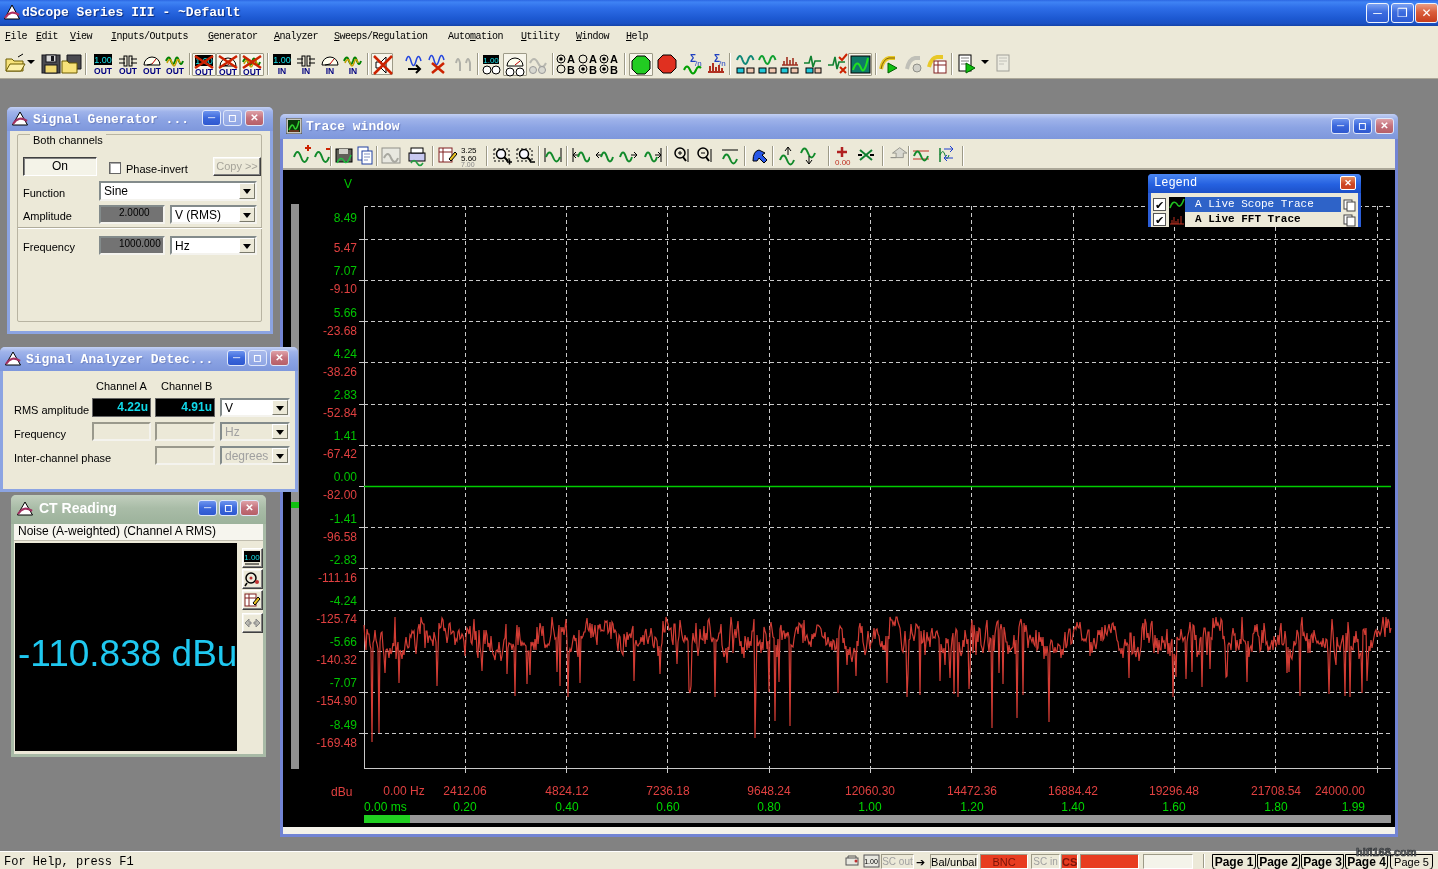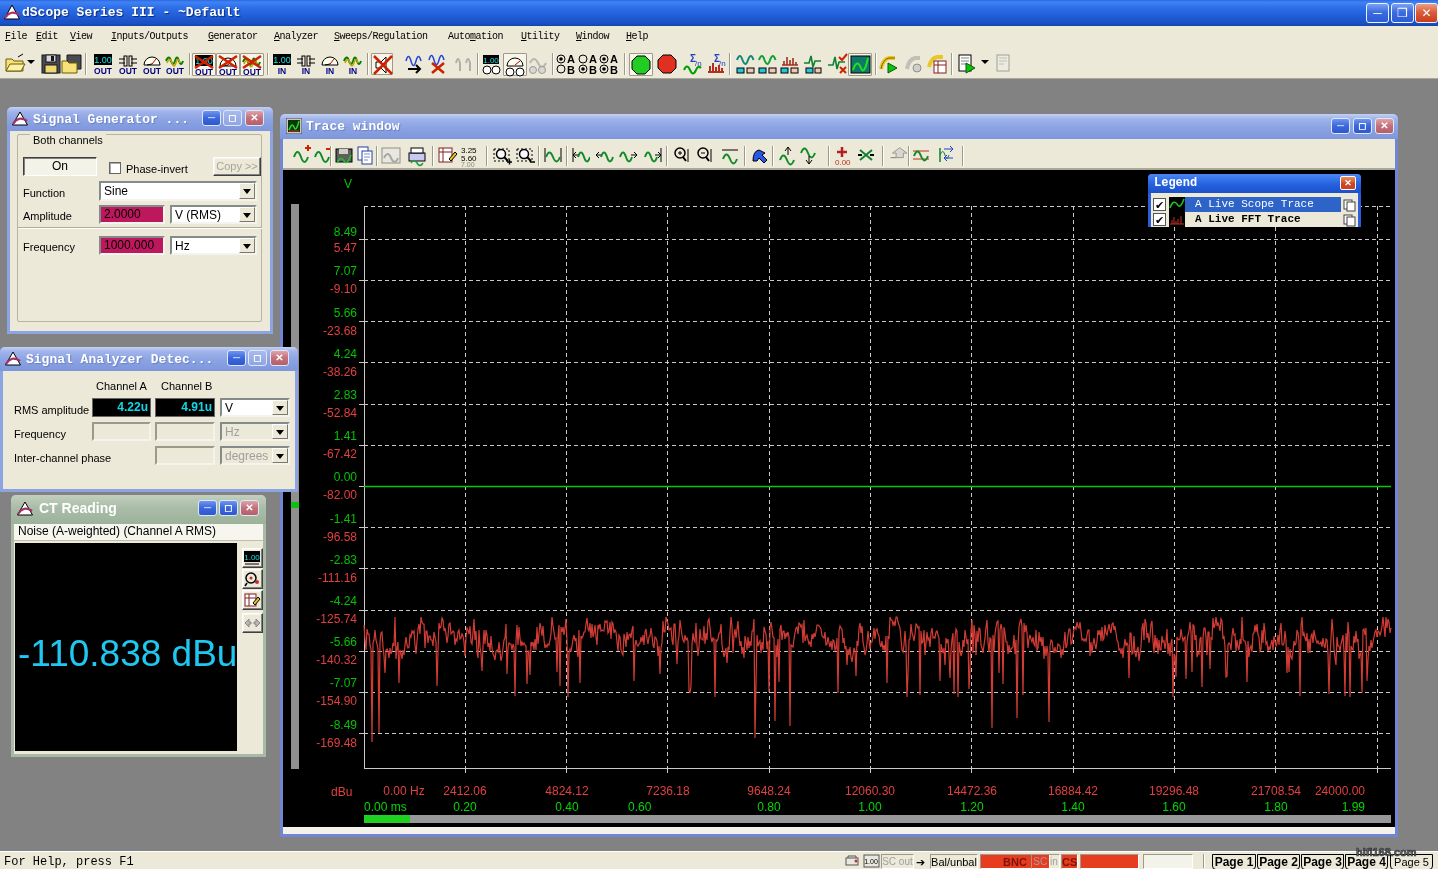--- a/index.html
+++ b/index.html
@@ -29,21 +29,21 @@
 .win{position:absolute;border:3px solid #8ca4e2;border-radius:5px 5px 0 0;background:#ece9d8}
 .wtitle{position:absolute;left:-3px;top:-3px;right:-3px;height:24px;border-radius:5px 5px 0 0;
   background:linear-gradient(180deg,#c3d0f3 0%,#9fb3ea 20%,#8ba3e3 55%,#7e97dc 100%);}
 .wtitle .t{position:absolute;left:26px;top:5px;color:#fff;font-weight:bold;
   font-family:"Liberation Mono",monospace;font-size:13px;text-shadow:1px 1px 1px #6b7fc0}
 .cbtn{position:absolute;top:3px;width:19px;height:16px;border-radius:3px;border:1px solid #dfe7fa;
   color:#fff;font-size:10px;text-align:center;line-height:14px;font-weight:bold}
 .cb-min{background:linear-gradient(180deg,#6f95ee 0%,#3a67dc 50%,#2f58cf 100%)}
 .cb-dis{background:linear-gradient(180deg,#a9bbec 0%,#8fa6e4 100%)}
 .cb-cls{background:linear-gradient(180deg,#dfa2a8 0%,#c4717c 50%,#b65f67 100%)}
-.field{position:absolute;background:#be185d;border:2px solid;border-color:#838b8b #f4f3ee #f4f3ee #838b8b;font-size:12px;color:#000;padding-left:3px}
+.field{position:absolute;background:#737373;border:2px solid;border-color:#838b8b #f4f3ee #f4f3ee #838b8b;font-size:10px;color:#000;padding-left:18px}
 .dfield{position:absolute;background:#ece9d8;border:2px solid;border-color:#9a998c #f4f3ee #f4f3ee #9a998c}
 .combo{position:absolute;background:#fff;border:2px solid;border-color:#838b8b #f4f3ee #f4f3ee #838b8b;font-size:12px;color:#000}
 .combo .tx{position:absolute;left:3px;top:1px}
 .arrowbtn{position:absolute;right:0;top:0;bottom:0;width:16px;background:#ece9d8;
   border:1px solid;border-color:#fff #7a7a6c #7a7a6c #fff}
 .arrowbtn:after{content:"";position:absolute;left:3px;top:5px;border:4px solid transparent;border-top:5px solid #000}
 .lbl{position:absolute;font-size:11px;color:#000}
 .btn3d{position:absolute;background:#ece9d8;border:1px solid;border-color:#fff #404040 #404040 #fff;
   box-shadow:inset -1px -1px 0 #808080, inset 1px 1px 0 #f6f5ef;font-size:11px;text-align:center}
 .ylg{position:absolute;right:1081px;width:70px;text-align:right;font-size:12px;color:#00c400}
@@ -490,21 +490,21 @@
 <line x1="1275.7" y1="768" x2="1275.7" y2="773" stroke="#c9c9c9" stroke-width="1"></line>
 <line x1="1377.0" y1="206" x2="1377.0" y2="768" stroke="#c9c9c9" stroke-width="1" stroke-dasharray="4 3"></line>
 <line x1="1377.0" y1="768" x2="1377.0" y2="773" stroke="#c9c9c9" stroke-width="1"></line>
 <line x1="364" y1="206" x2="364" y2="768" stroke="#c9c9c9" stroke-width="1"></line>
 <line x1="364" y1="768" x2="1391" y2="768" stroke="#c9c9c9" stroke-width="1"></line>
       </g>
 <path d="M364,625 365,640 366,650 367,629 368,634 369,634 370,645 371,649 372,742 373,643 374,640 375,630 376,640 377,644 378,649 379,733 380,642 381,633 382,632 383,647 384,656 385,673 386,650 387,649 388,651 389,658 390,648 391,654 392,651 393,643 394,646 395,617 396,659 397,648 398,642 399,683 400,650 401,653 402,659 403,650 404,655 405,645 406,637 407,645 408,648 409,647 410,635 411,637 412,631 413,633 414,631 415,645 416,654 417,641 418,629 419,624 420,634 421,617 422,622 423,624 424,624 425,648 426,631 427,631 428,643 429,636 430,636 431,640 432,640 433,646 434,632 435,637 436,642 437,686 438,651 439,623 440,628 441,627 442,618 443,620 444,631 445,628 446,634 447,643 448,636 449,624 450,623 451,634 452,633 453,631 454,632 455,645 456,639 457,641 458,632 459,630 460,639 461,638 462,634 463,636 464,642 465,656 466,637 467,628 468,630 469,634 470,626 471,642 472,644 473,633 474,619 475,640 476,631 477,652 478,658 479,630 480,647 481,654 482,671 483,647 484,630 485,644 486,630 487,635 488,647 489,643 490,651 491,636 492,648 493,654 494,656 495,660 496,651 497,650 498,652 499,642 500,652 501,661 502,656 503,648 504,640 505,638 506,624 507,674 508,648 509,643 510,644 511,644 512,650 513,644 514,647 515,696 516,641 517,625 518,645 519,627 520,638 521,646 522,642 523,645 524,643 525,645 526,646 527,684 528,651 529,651 530,675 531,642 532,645 533,642 534,650 535,639 536,650 537,627 538,644 539,634 540,623 541,628 542,636 543,626 544,640 545,648 546,645 547,647 548,644 549,645 550,640 551,634 552,617 553,626 554,632 555,639 556,638 557,672 558,637 559,625 560,686 561,627 562,632 563,627 564,635 565,628 566,619 567,641 568,697 569,653 570,649 571,652 572,646 573,639 574,635 575,641 576,638 577,651 578,657 579,630 580,683 581,636 582,638 583,636 584,632 585,632 586,624 587,618 588,629 589,631 590,623 591,638 592,624 593,637 594,633 595,625 596,637 597,645 598,625 599,628 600,624 601,631 602,630 603,631 604,631 605,621 606,622 607,621 608,633 609,631 610,622 611,639 612,622 613,624 614,633 615,630 616,632 617,642 618,651 619,635 620,637 621,650 622,653 623,655 624,634 625,638 626,647 627,632 628,640 629,635 630,634 631,638 632,630 633,626 634,681 635,645 636,640 637,645 638,646 639,644 640,643 641,637 642,642 643,635 644,645 645,632 646,629 647,639 648,644 649,637 650,636 651,628 652,635 653,645 654,648 655,637 656,638 657,641 658,656 659,646 660,674 661,648 662,643 663,621 664,632 665,632 666,617 667,621 668,624 669,630 670,629 671,628 672,640 673,645 674,624 675,624 676,643 677,664 678,642 679,636 680,620 681,628 682,635 683,640 684,642 685,635 686,640 687,638 688,641 689,690 690,693 691,686 692,645 693,633 694,640 695,642 696,623 697,646 698,656 699,647 700,629 701,639 702,639 703,640 704,626 705,644 706,633 707,640 708,621 709,619 710,627 711,638 712,642 713,638 714,639 715,697 716,640 717,641 718,639 719,633 720,633 721,624 722,645 723,651 724,657 725,653 726,648 727,663 728,647 729,650 730,632 731,617 732,626 733,653 734,636 735,629 736,638 737,629 738,621 739,636 740,646 741,641 742,654 743,647 744,658 745,636 746,641 747,650 748,637 749,648 750,641 751,646 752,631 753,631 754,619 755,738 756,684 757,635 758,646 759,643 760,641 761,653 762,642 763,650 764,627 765,631 766,634 767,649 768,641 769,692 770,627 771,622 772,629 773,637 774,638 775,721 776,645 777,657 778,639 779,682 780,629 781,625 782,640 783,631 784,631 785,639 786,633 787,636 788,632 789,637 790,726 791,645 792,646 793,647 794,639 795,633 796,628 797,627 798,634 799,623 800,624 801,627 802,625 803,643 804,620 805,641 806,637 807,635 808,640 809,644 810,642 811,647 812,634 813,639 814,633 815,637 816,632 817,625 818,625 819,626 820,627 821,629 822,636 823,637 824,638 825,632 826,645 827,644 828,637 829,643 830,647 831,641 832,650 833,640 834,641 835,650 836,648 837,638 838,693 839,631 840,626 841,628 842,629 843,643 844,638 845,649 846,646 847,665 848,649 849,655 850,647 851,657 852,662 853,655 854,648 855,651 856,676 857,641 858,646 859,628 860,623 861,633 862,626 863,642 864,647 865,655 866,651 867,643 868,631 869,640 870,649 871,642 872,642 873,637 874,628 875,639 876,630 877,629 878,634 879,636 880,644 881,647 882,641 883,650 884,645 885,651 886,636 887,683 888,636 889,639 890,617 891,620 892,620 893,625 894,622 895,626 896,617 897,617 898,622 899,625 900,628 901,639 902,650 903,652 904,645 905,631 906,646 907,697 908,674 909,640 910,639 911,624 912,633 913,636 914,641 915,634 916,624 917,625 918,628 919,627 920,695 921,631 922,643 923,642 924,630 925,655 926,643 927,632 928,640 929,638 930,647 931,633 932,628 933,638 934,637 935,638 936,632 937,631 938,635 939,638 940,681 941,644 942,649 943,653 944,648 945,665 946,638 947,643 948,639 949,654 950,678 951,651 952,639 953,633 954,694 955,638 956,629 957,631 958,697 959,642 960,650 961,656 962,653 963,640 964,647 965,630 966,637 967,644 968,639 969,689 970,669 971,631 972,620 973,653 974,625 975,634 976,655 977,631 978,642 979,628 980,629 981,645 982,648 983,653 984,645 985,638 986,627 987,620 988,642 989,652 990,638 991,639 992,728 993,635 994,651 995,634 996,627 997,622 998,621 999,673 1000,630 1001,624 1002,630 1003,684 1004,627 1005,633 1006,642 1007,642 1008,654 1009,645 1010,651 1011,649 1012,648 1013,647 1014,635 1015,654 1016,640 1017,718 1018,645 1019,627 1020,622 1021,619 1022,627 1023,695 1024,623 1025,632 1026,625 1027,633 1028,648 1029,639 1030,635 1031,639 1032,642 1033,637 1034,644 1035,646 1036,630 1037,650 1038,648 1039,632 1040,642 1041,637 1042,646 1043,637 1044,659 1045,646 1046,656 1047,646 1048,654 1049,722 1050,646 1051,640 1052,641 1053,649 1054,653 1055,647 1056,652 1057,651 1058,644 1059,645 1060,646 1061,658 1062,649 1063,655 1064,643 1065,632 1066,648 1067,645 1068,635 1069,629 1070,629 1071,644 1072,643 1073,635 1074,629 1075,627 1076,629 1077,622 1078,627 1079,628 1080,622 1081,631 1082,640 1083,639 1084,641 1085,639 1086,641 1087,635 1088,630 1089,630 1090,656 1091,642 1092,653 1093,644 1094,638 1095,645 1096,649 1097,641 1098,630 1099,635 1100,630 1101,641 1102,627 1103,640 1104,638 1105,625 1106,633 1107,635 1108,629 1109,624 1110,630 1111,633 1112,624 1113,623 1114,630 1115,626 1116,633 1117,640 1118,642 1119,650 1120,649 1121,654 1122,648 1123,658 1124,647 1125,639 1126,646 1127,643 1128,645 1129,678 1130,633 1131,633 1132,654 1133,653 1134,636 1135,653 1136,657 1137,650 1138,647 1139,661 1140,653 1141,647 1142,628 1143,623 1144,640 1145,619 1146,623 1147,638 1148,633 1149,643 1150,636 1151,624 1152,621 1153,641 1154,653 1155,635 1156,648 1157,638 1158,654 1159,640 1160,650 1161,650 1162,636 1163,642 1164,641 1165,649 1166,642 1167,629 1168,654 1169,643 1170,656 1171,643 1172,639 1173,697 1174,654 1175,656 1176,677 1177,637 1178,639 1179,640 1180,639 1181,629 1182,636 1183,641 1184,638 1185,637 1186,679 1187,642 1188,635 1189,631 1190,622 1191,632 1192,672 1193,625 1194,626 1195,640 1196,635 1197,657 1198,653 1199,654 1200,639 1201,637 1202,687 1203,638 1204,628 1205,628 1206,637 1207,655 1208,632 1209,632 1210,669 1211,638 1212,639 1213,618 1214,628 1215,625 1216,617 1217,626 1218,623 1219,626 1220,631 1221,619 1222,621 1223,639 1224,636 1225,647 1226,677 1227,676 1228,645 1229,643 1230,644 1231,650 1232,636 1233,628 1234,635 1235,634 1236,651 1237,640 1238,647 1239,650 1240,639 1241,644 1242,617 1243,639 1244,641 1245,641 1246,645 1247,682 1248,641 1249,657 1250,648 1251,646 1252,652 1253,634 1254,633 1255,625 1256,632 1257,624 1258,635 1259,637 1260,651 1261,649 1262,630 1263,643 1264,623 1265,632 1266,644 1267,642 1268,651 1269,647 1270,650 1271,644 1272,640 1273,650 1274,636 1275,641 1276,646 1277,643 1278,635 1279,645 1280,630 1281,623 1282,644 1283,645 1284,643 1285,631 1286,640 1287,673 1288,647 1289,672 1290,649 1291,657 1292,659 1293,651 1294,641 1295,645 1296,643 1297,630 1298,633 1299,641 1300,696 1301,626 1302,617 1303,636 1304,633 1305,638 1306,641 1307,633 1308,653 1309,639 1310,653 1311,636 1312,634 1313,643 1314,630 1315,636 1316,640 1317,643 1318,641 1319,644 1320,644 1321,642 1322,647 1323,638 1324,645 1325,648 1326,639 1327,640 1328,654 1329,694 1330,655 1331,639 1332,619 1333,632 1334,649 1335,658 1336,665 1337,637 1338,646 1339,646 1340,651 1341,644 1342,640 1343,635 1344,652 1345,696 1346,633 1347,651 1348,622 1349,634 1350,697 1351,646 1352,649 1353,650 1354,636 1355,643 1356,631 1357,642 1358,639 1359,659 1360,654 1361,653 1362,693 1363,630 1364,629 1365,635 1366,628 1367,681 1368,660 1369,646 1370,651 1371,640 1372,648 1373,642 1374,637 1375,632 1376,630 1377,637 1378,631 1379,632 1380,635 1381,632 1382,626 1383,617 1384,627 1385,637 1386,617 1387,628 1388,619 1389,622 1390,633 1391,628" fill="none" stroke="#d23c34" stroke-width="1.2"></path>
 <line x1="364" y1="486.5" x2="1391" y2="486.5" stroke="#00cc00" stroke-width="1.5"></line>
 </svg>
 <div class="abs" style="left:0;top:0;width:1438px;height:869px">
-<div class="ylg" style="top:225px">8.49</div>
+<div class="ylg" style="top:211px">8.49</div>
 <div class="ylr" style="top:241px">5.47</div>
 <div class="ylg" style="top:264px">7.07</div>
 <div class="ylr" style="top:282px">-9.10</div>
 <div class="ylg" style="top:306px">5.66</div>
 <div class="ylr" style="top:324px">-23.68</div>
 <div class="ylg" style="top:347px">4.24</div>
 <div class="ylr" style="top:365px">-38.26</div>
 <div class="ylg" style="top:388px">2.83</div>
 <div class="ylr" style="top:406px">-52.84</div>
 <div class="ylg" style="top:429px">1.41</div>
@@ -523,21 +523,21 @@
 <div class="ylr" style="top:694px">-154.90</div>
 <div class="ylg" style="top:718px">-8.49</div>
 <div class="ylr" style="top:736px">-169.48</div>
 <div class="xlr" style="left:364px;top:784px;text-align:center;width:80px">0.00 Hz</div>
 <div class="xlg" style="left:364px;top:800px;text-align:left;width:80px">0.00 ms</div>
 <div class="xlr" style="left:425px;top:784px;text-align:center;width:80px">2412.06</div>
 <div class="xlg" style="left:425px;top:800px;text-align:center;width:80px">0.20</div>
 <div class="xlr" style="left:527px;top:784px;text-align:center;width:80px">4824.12</div>
 <div class="xlg" style="left:527px;top:800px;text-align:center;width:80px">0.40</div>
 <div class="xlr" style="left:628px;top:784px;text-align:center;width:80px">7236.18</div>
-<div class="xlg" style="left:628px;top:800px;text-align:left;width:80px">0.60</div>
+<div class="xlg" style="left:628px;top:800px;text-align:center;width:80px">0.60</div>
 <div class="xlr" style="left:729px;top:784px;text-align:center;width:80px">9648.24</div>
 <div class="xlg" style="left:729px;top:800px;text-align:center;width:80px">0.80</div>
 <div class="xlr" style="left:830px;top:784px;text-align:center;width:80px">12060.30</div>
 <div class="xlg" style="left:830px;top:800px;text-align:center;width:80px">1.00</div>
 <div class="xlr" style="left:932px;top:784px;text-align:center;width:80px">14472.36</div>
 <div class="xlg" style="left:932px;top:800px;text-align:center;width:80px">1.20</div>
 <div class="xlr" style="left:1033px;top:784px;text-align:center;width:80px">16884.42</div>
 <div class="xlg" style="left:1033px;top:800px;text-align:center;width:80px">1.40</div>
 <div class="xlr" style="left:1134px;top:784px;text-align:center;width:80px">19296.48</div>
 <div class="xlg" style="left:1134px;top:800px;text-align:center;width:80px">1.60</div>
@@ -548,21 +548,21 @@
 <div class="abs" style="left:344px;top:177px;font-size:12px;color:#00c400">V</div>
 <div class="abs" style="left:331px;top:785px;font-size:12px;color:#e04040">dBu</div>
 </div>
 <div class="abs" style="left:291px;top:204px;width:8px;height:565px;background:#909090"></div>
 <div class="abs" style="left:291px;top:502px;width:8px;height:6px;background:#10c010"></div>
 <div class="abs" style="left:364px;top:815px;width:1027px;height:8px;background:#989898"></div>
 <div class="abs" style="left:364px;top:815px;width:46px;height:8px;background:#20d020"></div>
 <div class="abs" style="left:283px;top:827px;width:1112px;height:7px;background:#f4f2ea"></div>
 <div class="abs" style="left:1148px;top:174px;width:213px;height:53px;border:3px solid #2b5ed8;border-radius:4px 4px 0 0;background:#ece9d8">
   <div class="abs" style="left:-3px;top:-3px;width:213px;height:19px;border-radius:4px 4px 0 0;background:linear-gradient(180deg,#4a86f2 0%,#2561e0 55%,#1c50c8 100%)">
-    <div class="abs mono" style="left:6px;top:2px;color:#fff;font-weight:bold;font-size:12px">Legend</div>
+    <div class="abs mono" style="left:6px;top:2px;color:#fff;font-weight:normal;font-size:12px">Legend</div>
     <div class="abs" style="left:192px;top:2px;width:16px;height:14px;border-radius:2px;border:1px solid #fff;background:linear-gradient(180deg,#e89060 0%,#cc4422 60%);color:#fff;font-size:9px;text-align:center;line-height:13px;font-weight:bold">✕</div>
   </div>
   <div class="abs" style="left:0px;top:20px;width:207px;height:15px;background:#ece9d8">
     <div class="abs" style="left:2px;top:1px;width:13px;height:13px;background:#fff;border:1px solid #555;font-size:11px;line-height:12px;text-align:center">✔</div>
     <div class="abs" style="left:18px;top:0px;width:16px;height:15px;background:#000"><svg width="16" height="15" style="" xmlns="http://www.w3.org/2000/svg">
             <path d="M1 11 q3 -9 7 -4 q3 6 7 -5" stroke="#20c020" fill="none" stroke-width="1.5"></path>
           </svg></div>
     <div class="abs" style="left:34px;top:0px;width:156px;height:15px;background:#2e63c8"></div>
     <div class="abs mono" style="left:44px;top:1px;font-size:11px;font-weight:normal;color:#fff">A Live Scope Trace</div>
     <div class="abs" style="left:192px;top:1px;width:14px;height:13px"><svg width="14" height="13" style="" xmlns="http://www.w3.org/2000/svg">
@@ -703,21 +703,21 @@
           <path d="M3 4 v-2 h8 v2" stroke="#555" fill="none"></path>
           <circle cx="11" cy="7" r="1.5" fill="#c03030"></circle>
         </svg></div>
   <div class="abs" style="left:863px;top:2px;width:17px;height:14px"><svg width="17" height="14" style="" xmlns="http://www.w3.org/2000/svg">
           <rect x="1" y="1" width="15" height="12" fill="#e8e8e0" stroke="#555"></rect>
           <text x="8" y="10" font-size="7" text-anchor="middle" fill="#000" font-family="Liberation Sans">1.00</text>
         </svg></div>
   <div class="spane" style="left:881px;width:33px;color:#a0a0a0;line-height:14px">SC out</div>
   <div class="abs" style="left:916px;top:4px;font-size:11px">➔</div>
   <div class="spane" style="left:930px;width:48px;color:#000;line-height:14px;font-size:11px">Bal/unbal</div>
-  <div class="spane" style="left:980px;width:70px;background:#e83c20;color:#7a1408;line-height:14px;font-weight:bold;font-size:11px">BNC</div>
+  <div class="spane" style="left:980px;width:48px;background:#e83c20;color:#7a1408;line-height:14px;font-weight:normal;font-size:11px">BNC</div>
   <div class="spane" style="left:1031px;width:29px;color:#a0a0a0;line-height:14px">SC in</div>
   <div class="spane" style="left:1061px;width:17px;background:#e83c20;color:#7a1408;line-height:14px;font-weight:bold;font-size:11px">CS</div>
   <div class="spane" style="left:1080px;width:59px;background:#e83c20"></div>
   <div class="spane" style="left:1143px;width:50px;background:#f4f3ea"></div>
   <div class="abs" style="left:1203px;top:2px;width:1px;height:14px;background:#9d9a87"></div>
   <div class="abs" style="left:1204px;top:2px;width:1px;height:14px;background:#fff"></div>
   <div class="ptab" style="left:1212px;width:44px">Page 1</div>
   <div class="ptab" style="left:1257px;width:43px">Page 2</div>
   <div class="ptab" style="left:1301px;width:43px">Page 3</div>
   <div class="ptab" style="left:1345px;width:43px">Page 4</div>

